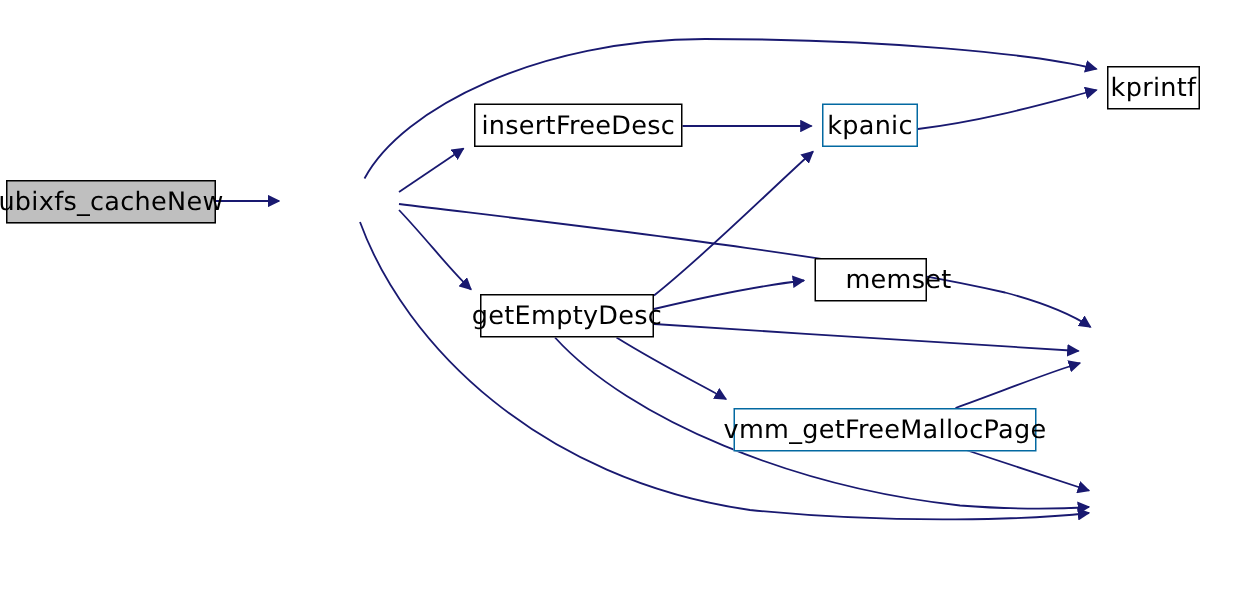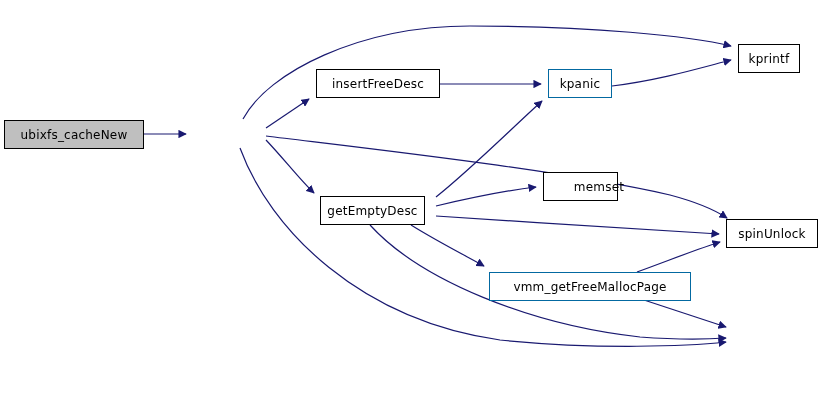--- a/index.html
+++ b/index.html
@@ -10,21 +10,21 @@
     font-family:"DejaVu Sans","Liberation Sans",sans-serif;
     overflow:hidden;
   }
   #edges{position:absolute;left:0;top:0;width:824px;height:407px;}
   .node{
     position:absolute;
     box-sizing:border-box;
     display:flex;align-items:center;justify-content:center;
     background:#ffffff;
     border:1px solid #000000;
-    font-size:12px;
+    font-size:17px;
     color:#000000;
     letter-spacing:0.2px;
     white-space:nowrap;
     z-index:5;
   }
   .node.current{background:#bfbfbf;border:1px solid #000000;}
   .node.highlight{border:1px solid #0369a1;}
   .node .label{pointer-events:none;}
 </style>
 </head>
@@ -55,42 +55,39 @@
         <path d="M644,300 C680,312 710,322 726,327" stroke="#191970" stroke-width="1.2" fill="none" marker-end="url(#arrow)"></path>
         <path d="M240,148 C270,230 360,320 500,340 C600,350 690,346 726,342" stroke="#191970" stroke-width="1.2" fill="none" marker-end="url(#arrow)"></path>
       </g>
   </svg>
 
   <div class="node current" style="left:4px;top:120px;width:140px;height:29px;">
     <span class="label">ubixfs_cacheNew</span>
   </div>
 
 
-  <div class="node" style="left:316px;top:69px;width:124px;height:29px;">
+  <div class="node" style="left:316px;top:69px;width:139px;height:29px;">
     <span class="label">insertFreeDesc</span>
   </div>
 
   <div class="node highlight" style="left:548px;top:69px;width:64px;height:29px;">
     <span class="label">kpanic</span>
   </div>
 
   <div class="node" style="left:738px;top:44px;width:62px;height:29px;">
     <span class="label">kprintf</span>
   </div>
 
-  <div class="node" style="left:320px;top:196px;width:105px;height:29px;text-align:center;">
+  <div class="node" style="left:320px;top:196px;width:116px;height:29px;text-align:center;">
     <span class="label">getEmptyDesc</span>
   </div>
 
   <div class="node" style="left:543px;top:172px;width:75px;height:29px;padding-left:37px;">
     <span class="label">memset</span>
   </div>
 
   <div class="node highlight" style="left:489px;top:272px;width:202px;height:29px;">
     <span class="label">vmm_getFreeMallocPage</span>
   </div>
 
-  <div class="node" style="left:726px;top:219px;width:92px;height:29px;">
-    <span class="label">spinUnlock</span>
-  </div>
 
 
 </div>
 
 </body></html>

